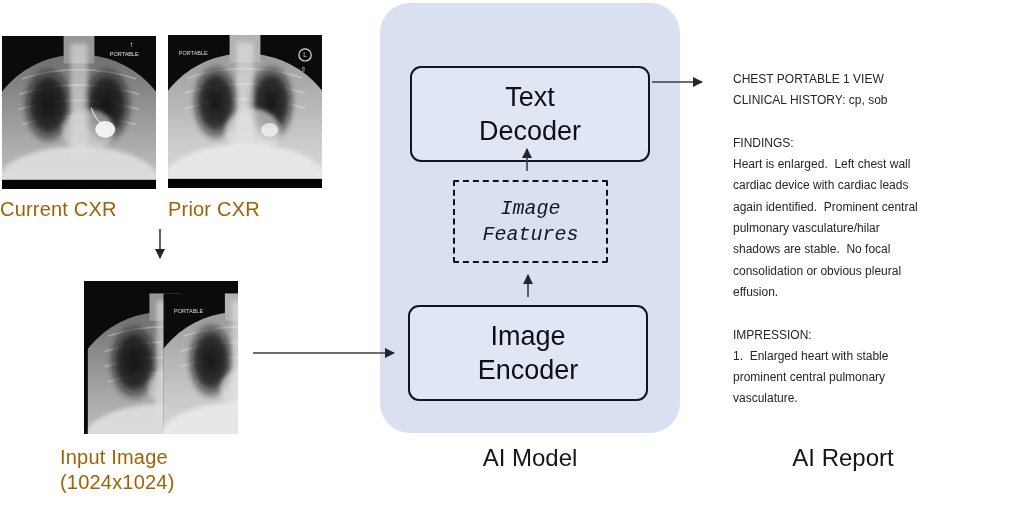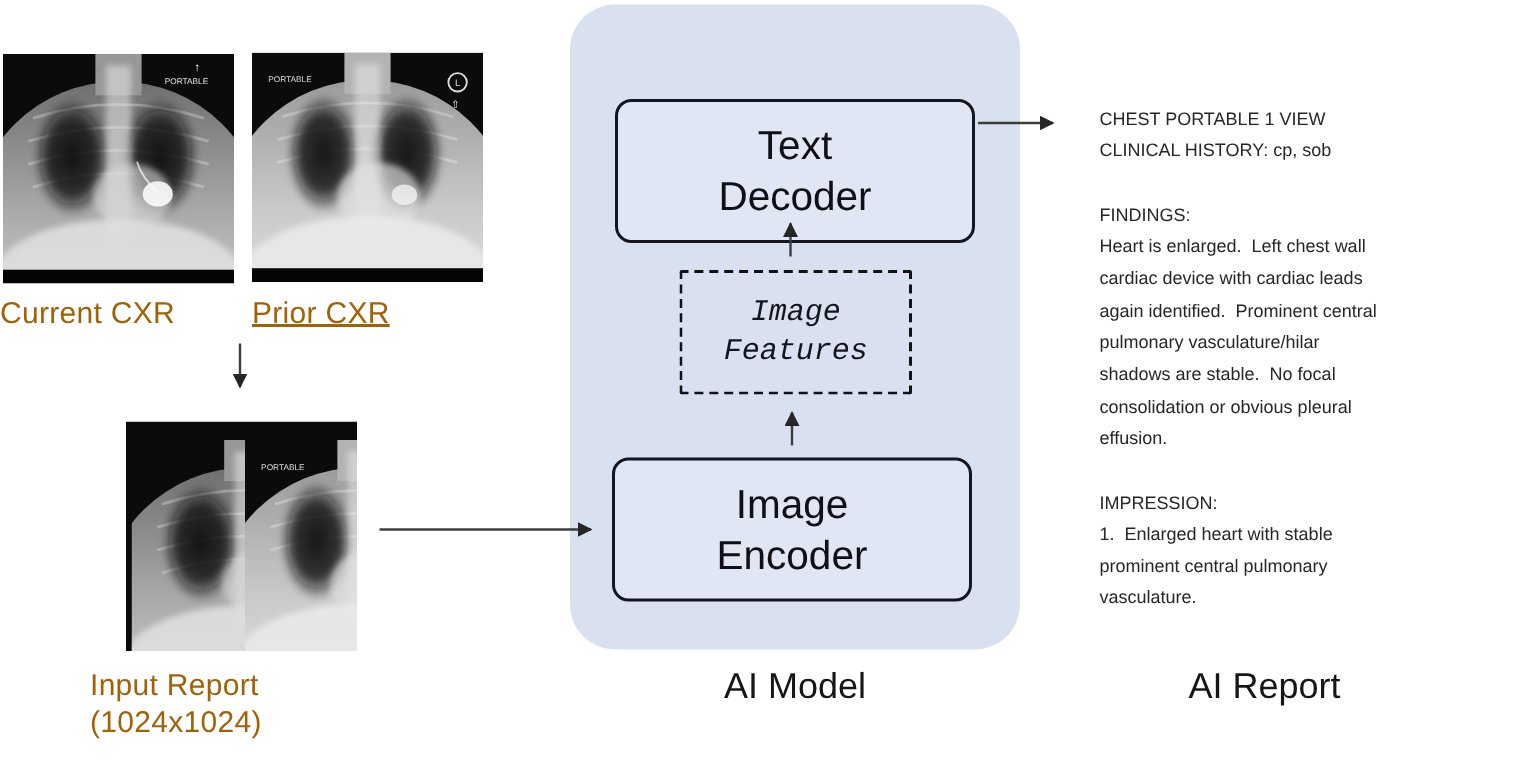--- a/index.html
+++ b/index.html
@@ -147,36 +147,36 @@
     </svg>
   </div>
 
   <div class="xray" style="left:168px; top:35px; width:154px; height:153px;">
     <svg viewBox="0 0 100 100" preserveAspectRatio="none">
       <use href="#xrayB" xlink:href="#xrayB"></use>
     </svg>
   </div>
 
   <div class="caption" style="left:0px; top:198px; width:160px;">Current CXR</div>
-  <div class="caption" style="left:168px; top:198px; width:154px;text-decoration:underline;">Prior CXR</div>
+  <div class="caption" style="left:168px; top:198px; width:154px;">Prior CXR</div>
 
   <div class="xray" style="left:84px; top:281px; width:154px; height:153px;">
     <svg viewBox="0 0 100 100" preserveAspectRatio="none">
       <rect width="100" height="100" fill="#0a0a0a"></rect>
       <svg x="2.5" y="8" width="47" height="83" viewBox="0 0 100 100" preserveAspectRatio="none">
         <use href="#xrayA" xlink:href="#xrayA"></use>
       </svg>
       <svg x="51.5" y="8" width="46" height="83" viewBox="0 0 100 100" preserveAspectRatio="none">
         <use href="#xrayB" xlink:href="#xrayB"></use>
       </svg>
     </svg>
   </div>
 
   <div class="caption" style="left:60px; top:445px; width:200px;">
-    <span class="line">Input Report</span>
+    <span class="line">Input Image</span>
     <span class="line">(1024x1024)</span>
   </div>
 
   <div class="model-container"></div>
 
   <div class="node" id="text-decoder">
     <span class="wrap">Text Decoder</span>
   </div>
 
   <div id="image-features">

